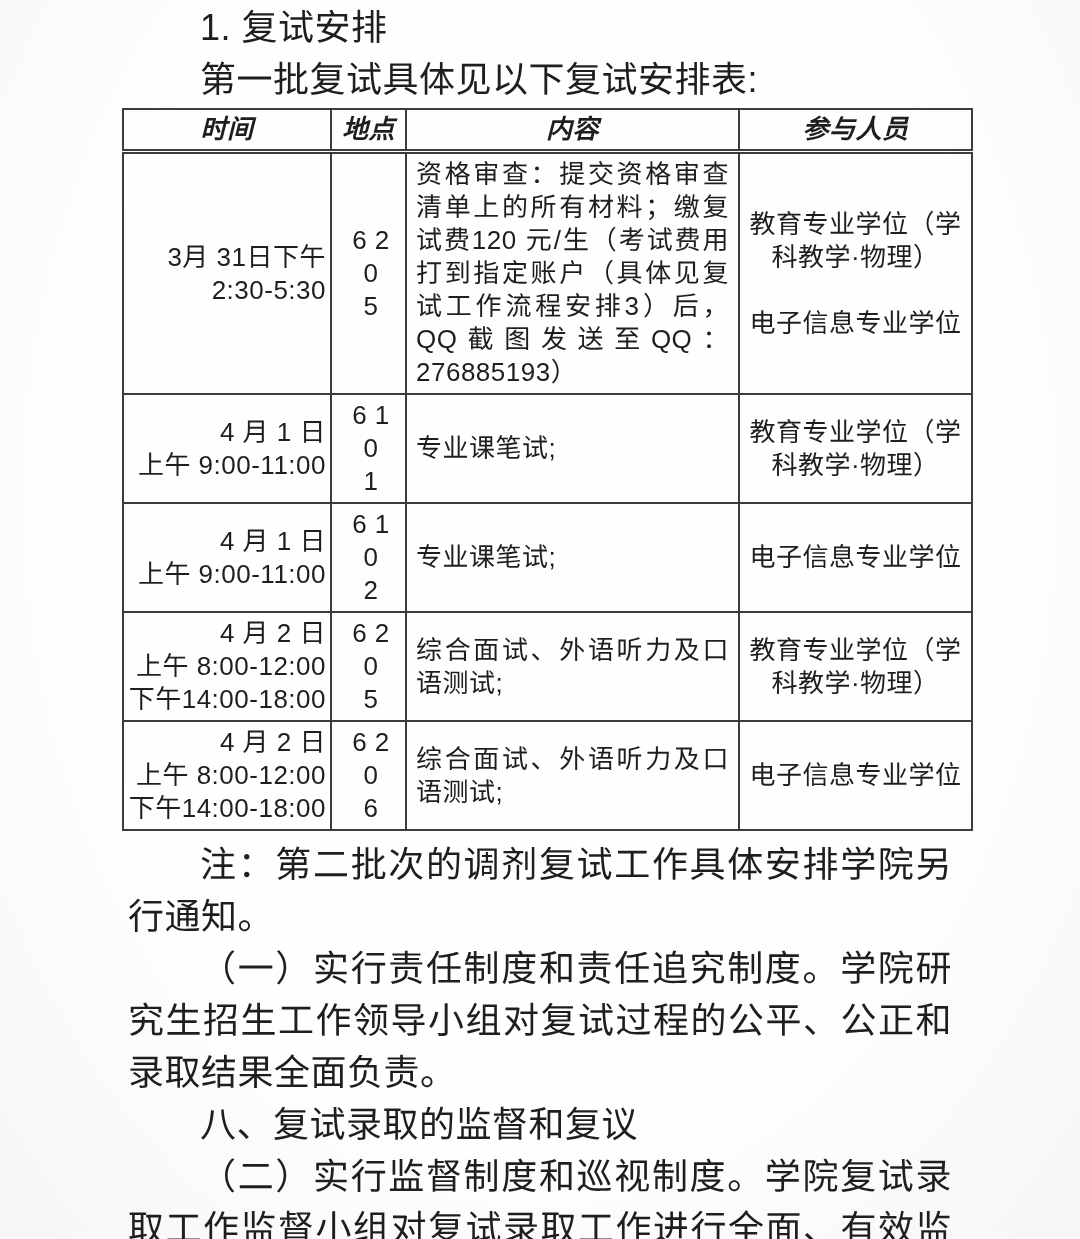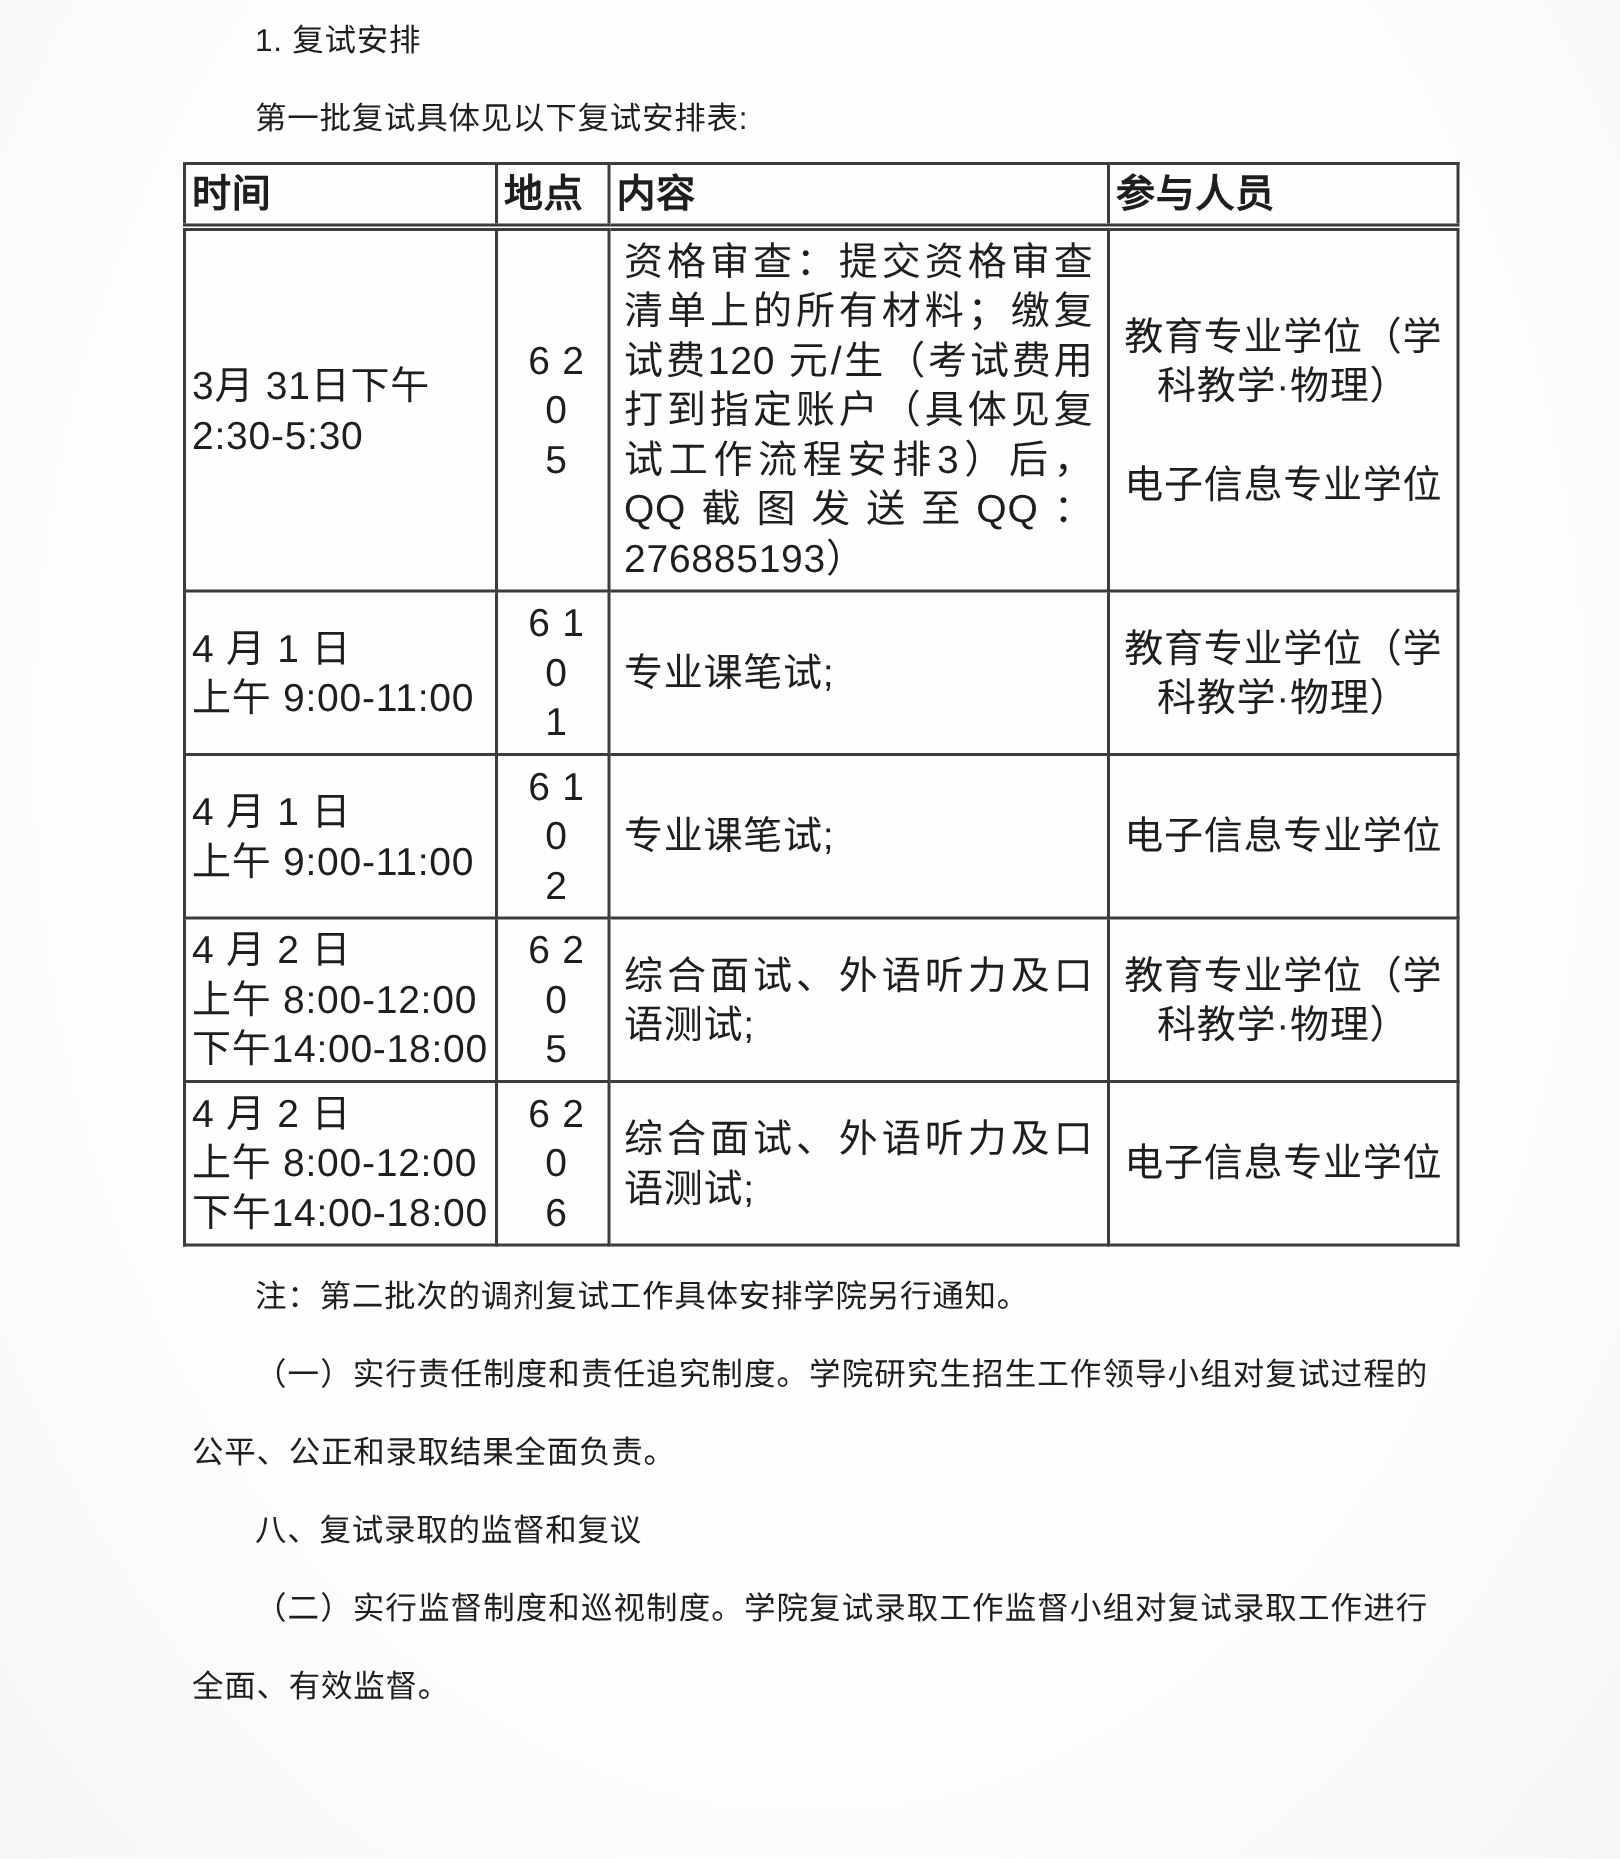--- a/index.html
+++ b/index.html
@@ -20,21 +20,21 @@
     height: 1239px;
     background: radial-gradient(ellipse at 50% 40%, #fefefe 60%, #f6f6f6 100%);
   }
   .content {
     margin-left: 128px;
     width: 824px;
     padding-top: 2px;
   }
   .para {
     margin: 0;
-    font-size: 21px;
+    font-size: 36px;
     line-height: 52px;
     text-indent: 2em;
     text-align: justify;
     letter-spacing: 0.5px;
   }
   table.schedule {
     border-collapse: collapse;
     table-layout: fixed;
     width: 849px;
     margin-left: -6px;
@@ -44,26 +44,27 @@
   table.schedule th,
   table.schedule td {
     border: 2px solid #3c3c3c;
     font-size: 26px;
     line-height: 33px;
     vertical-align: middle;
     letter-spacing: 0.5px;
   }
   table.schedule th {
     font-weight: bold;
-    text-align: left;
+    text-align: center;
     padding: 3px 4px;
     border-bottom: 5px double #3c3c3c;
+    font-style: italic;
   }
   td.c-time {
-    text-align: left;
+    text-align: right;
     white-space: pre-line;
     padding: 4px 4px;
   }
   td.c-loc {
     text-align: center;
     white-space: pre-line;
     padding: 4px 4px 4px 9px;
   }
   td.c-content {
     text-align: justify;

